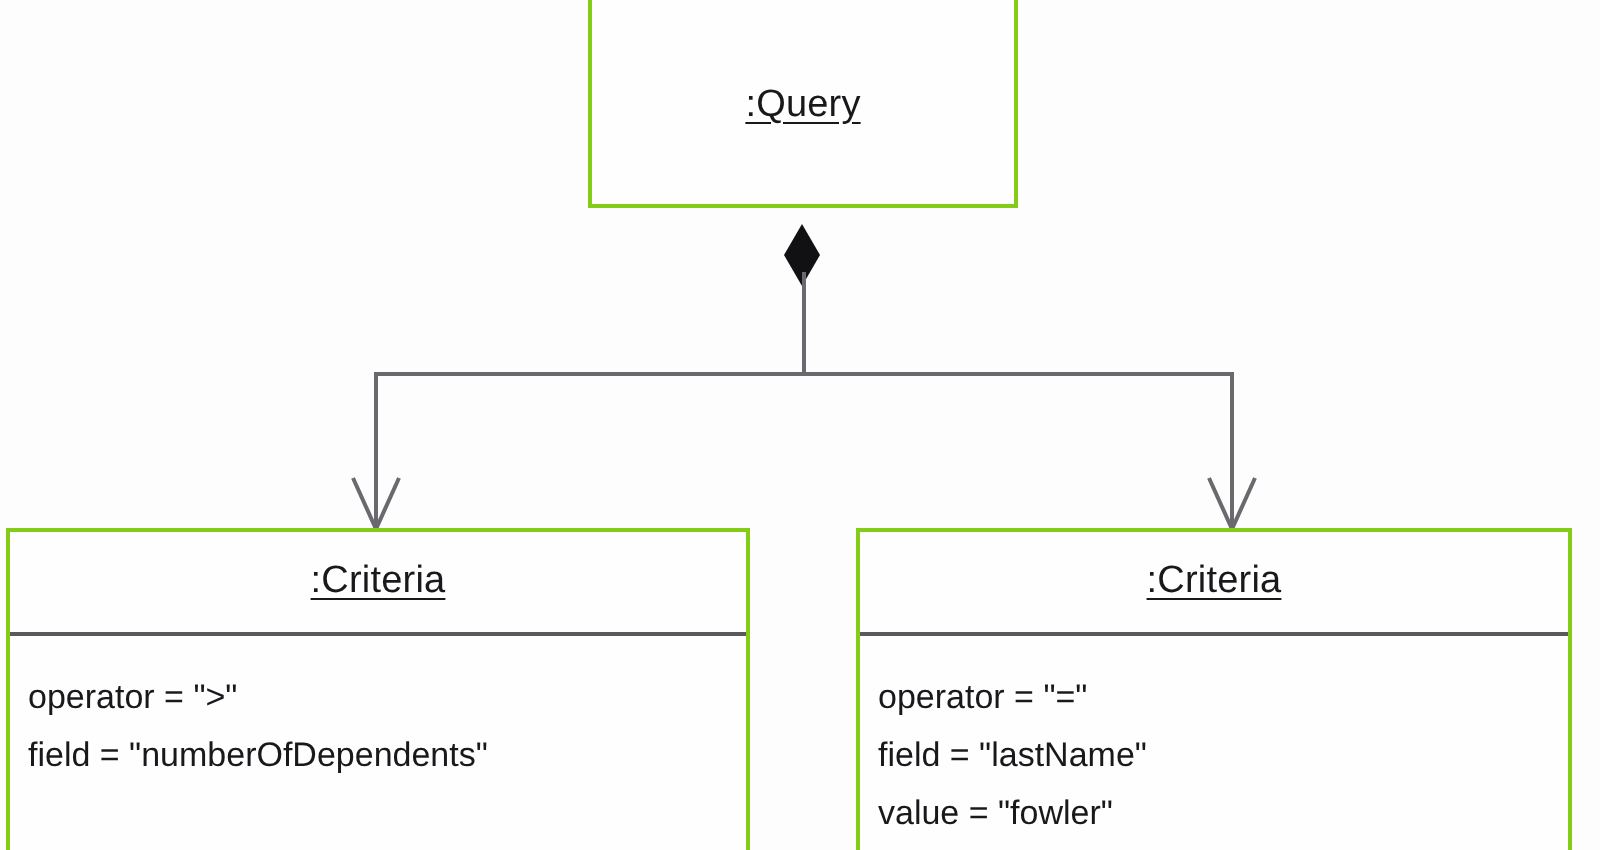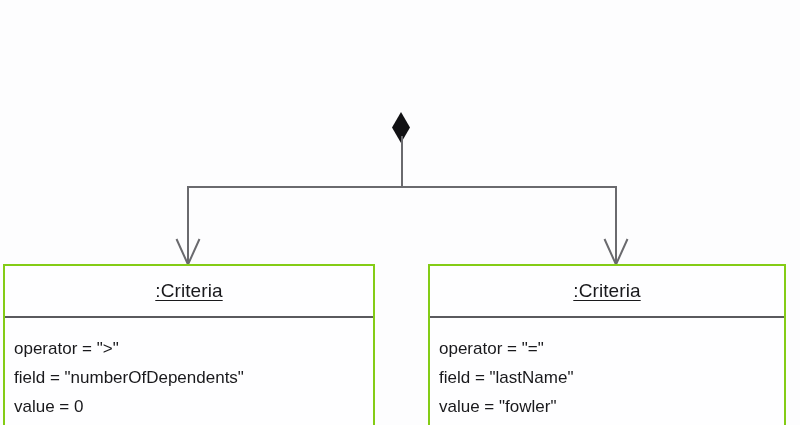--- a/index.html
+++ b/index.html
@@ -132,20 +132,25 @@
   }
   .arrowhead.left  { left: 175px; top: 238px; }
   .arrowhead.right { left: 603px; top: 238px; }
   .arrowhead svg { display: block; }
 </style>
 </head>
 <body>
 
 <div id="canvas">
 
+  <div class="obj-box query">
+    <div class="obj-header">
+      <span class="obj-title">:Query</span>
+    </div>
+  </div>
 
   <div class="diamond">
     <svg width="20" height="31" viewBox="0 0 20 31" xmlns="http://www.w3.org/2000/svg">
       <polygon points="10,0 19,15.5 10,31 1,15.5" fill="#111114"></polygon>
     </svg>
   </div>
 
   <div class="line v-line stem"></div>
   <div class="line h-line branch-bar"></div>
   <div class="line v-line drop-left"></div>
@@ -162,21 +167,20 @@
     </svg>
   </div>
 
   <div class="obj-box crit-left">
     <div class="obj-header">
       <span class="obj-title">:Criteria</span>
     </div>
     <div class="obj-attrs">
       <div class="attr-line">operator = "&gt;"</div>
       <div class="attr-line">field = "numberOfDependents"</div>
-      <div class="attr-line">value = 0</div>
     </div>
   </div>
 
   <div class="obj-box crit-right">
     <div class="obj-header">
       <span class="obj-title">:Criteria</span>
     </div>
     <div class="obj-attrs">
       <div class="attr-line">operator = "="</div>
       <div class="attr-line">field = "lastName"</div>

